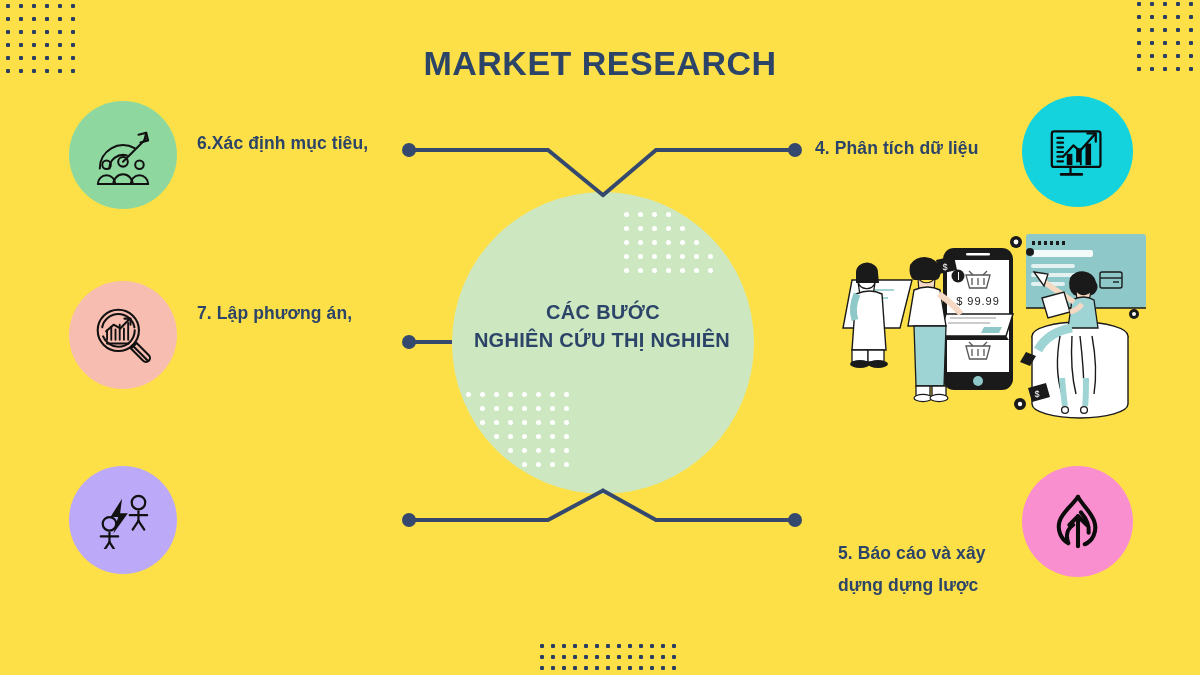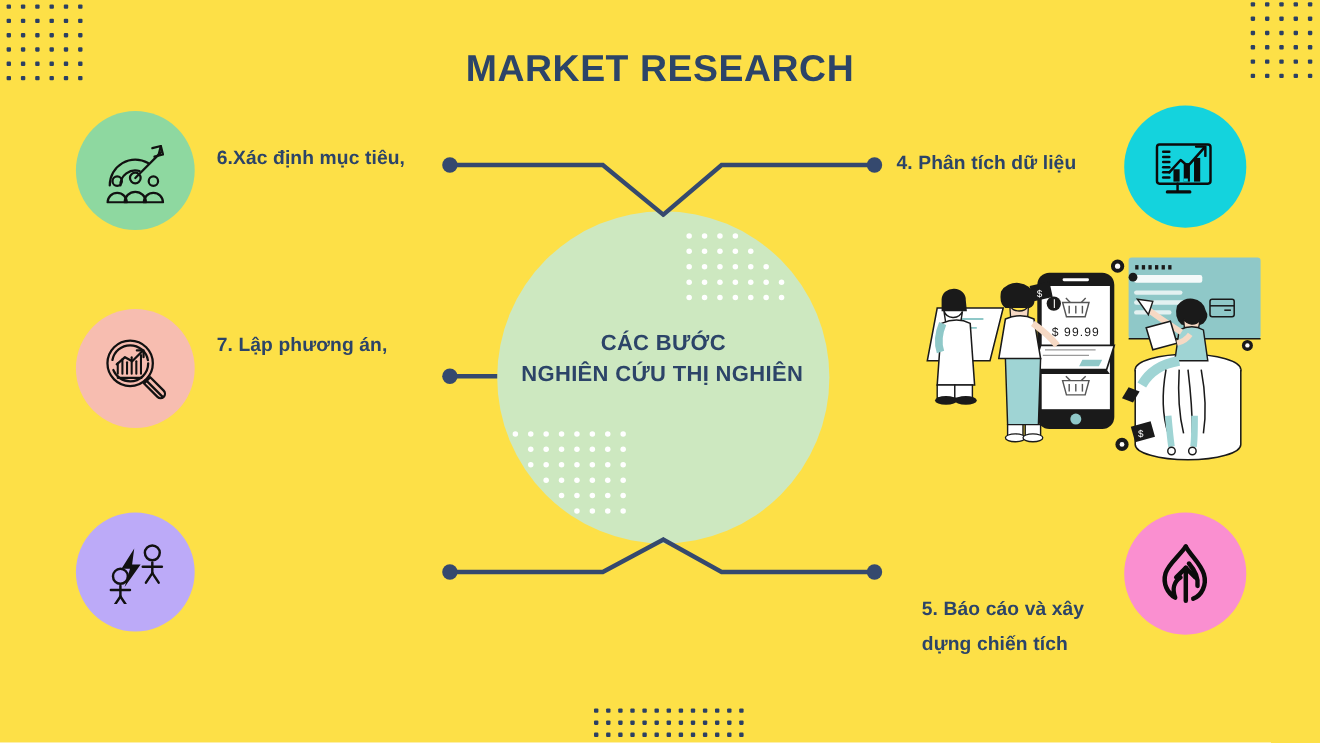--- a/index.html
+++ b/index.html
@@ -421,21 +421,21 @@
         <path d="M30 4 C22 15 14 20 11 29 C8 39 13 48 20 52 C17 44 19 37 25 33"></path>
         <path d="M30 4 C35 13 44 20 47 30 C50 40 45 50 37 53"></path>
         <path d="M33 20 C39 27 42 33 41 41"></path>
         <path d="M30 55 V24"></path>
         <path d="M21 33 L30 24 L39 33"></path>
       </g>
     </svg>
   </div>
   <div class="step-label" id="step-label-5">
     <div>5. Báo cáo và xây</div>
-    <div>dựng chiến tích</div>
+    <div>dựng dựng lược</div>
   </div>
 
   <svg id="illustration" viewBox="0 0 312 222">
 
     <g>
       <rect x="188" y="6" width="120" height="74" rx="3" fill="#8fc8c8"></rect>
       <rect x="193" y="22" width="62" height="7" rx="2" fill="#ffffff" opacity="0.9"></rect>
       <rect x="193" y="36" width="44" height="4" rx="2" fill="#ffffff" opacity="0.75"></rect>
       <rect x="193" y="45" width="52" height="4" rx="2" fill="#ffffff" opacity="0.75"></rect>
       <rect x="193" y="54" width="34" height="4" rx="2" fill="#ffffff" opacity="0.75"></rect>

